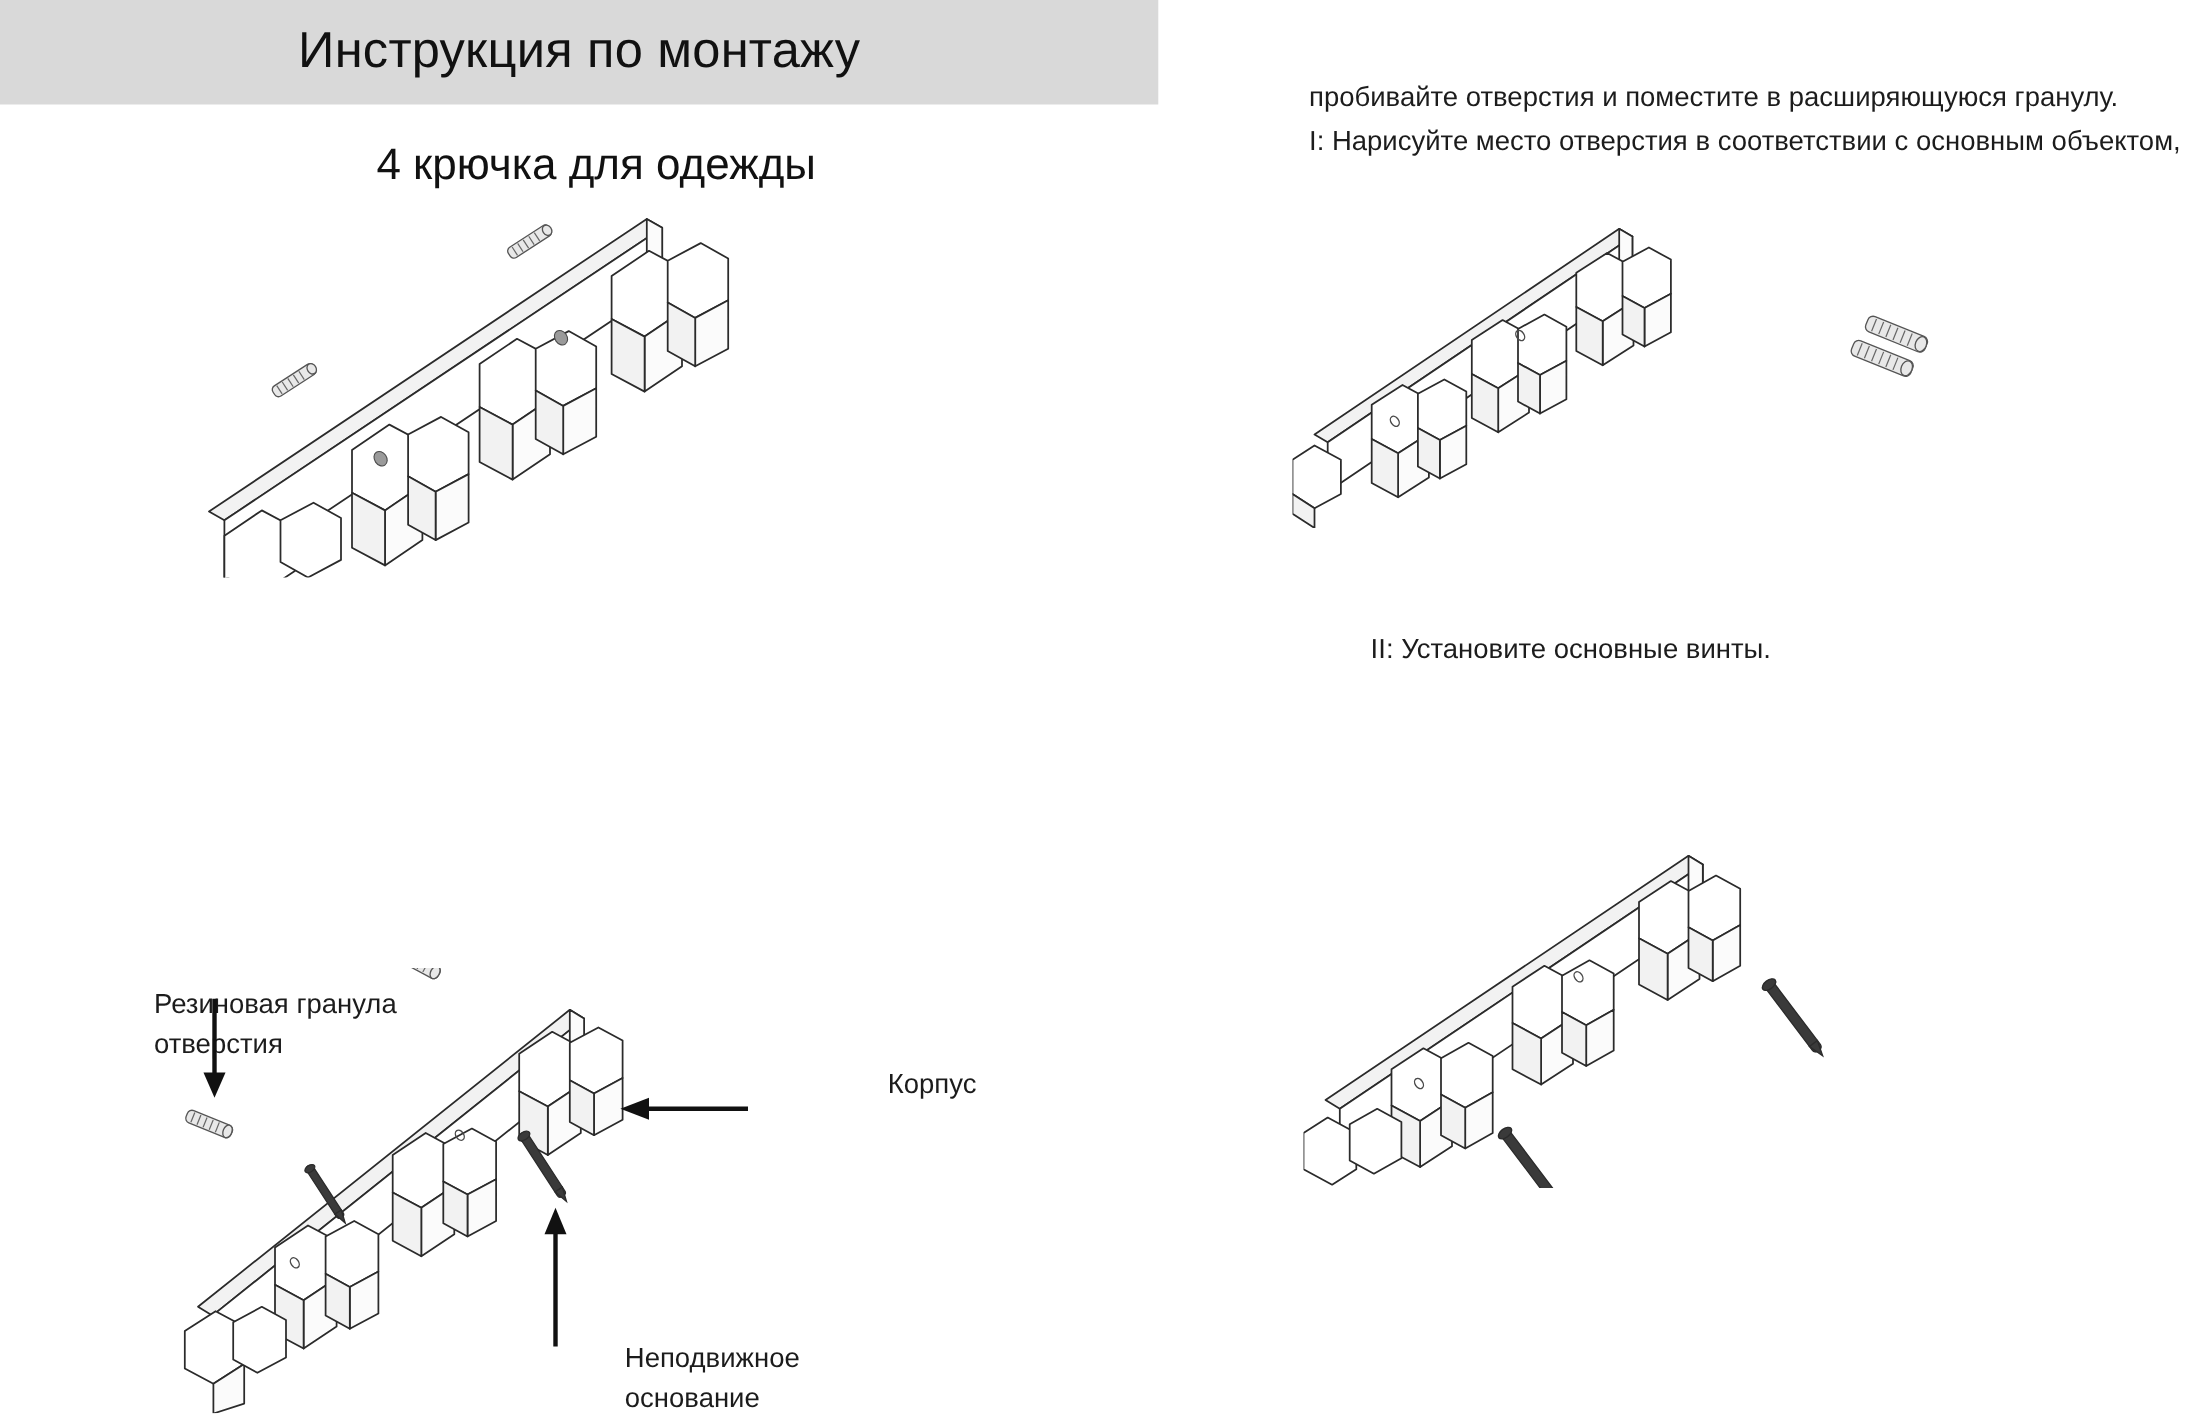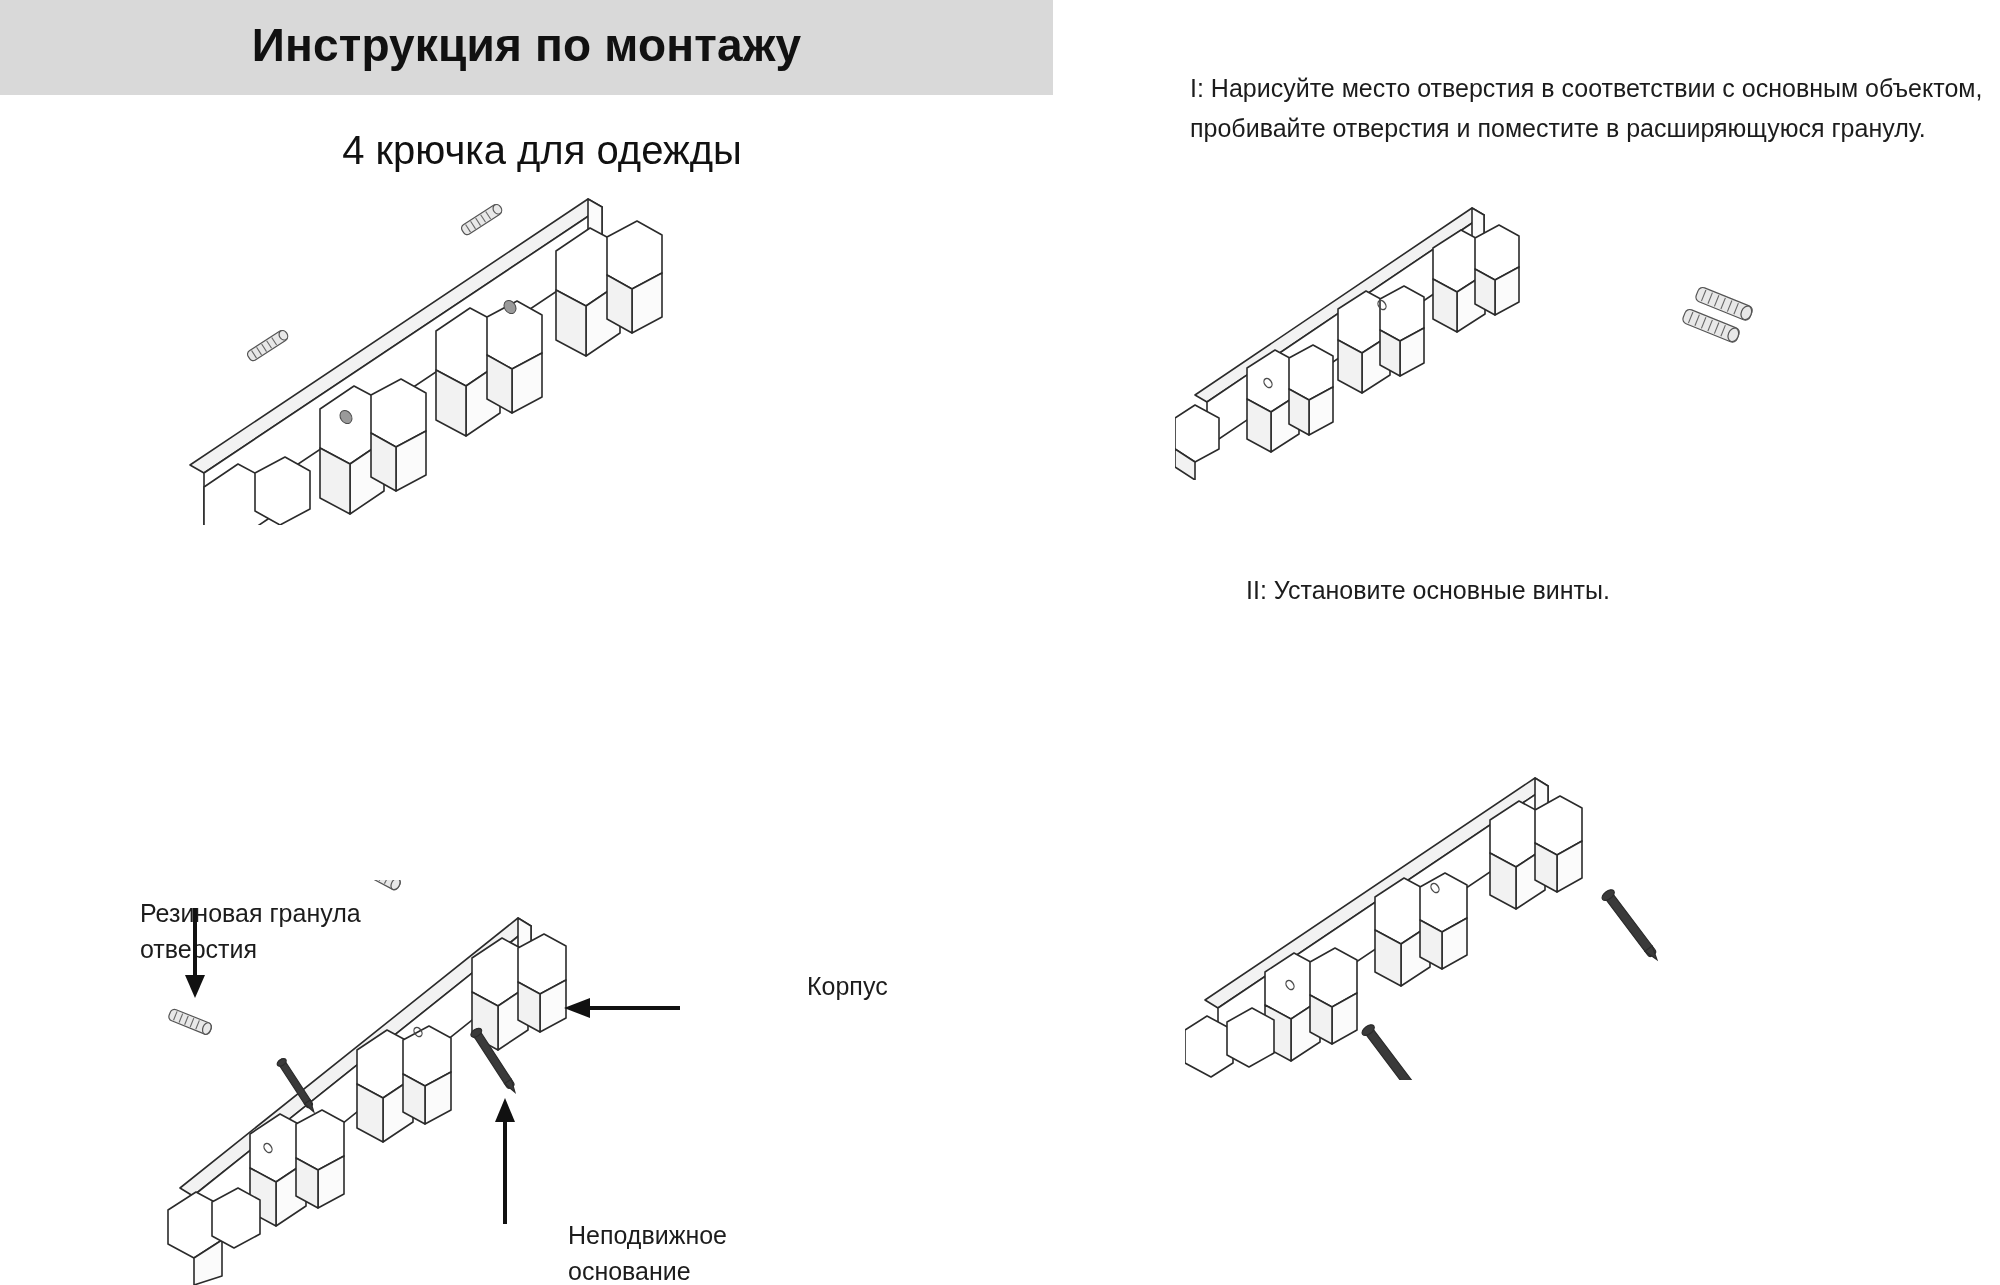--- a/index.html
+++ b/index.html
@@ -29,21 +29,21 @@
     height: 95px;
     background: #d9d9d9;
   }
   .header-title {
     position: absolute;
     left: 0;
     top: 18px;
     width: 1053px;
     text-align: center;
     font-size: 46px;
-    font-weight: 700;
+    font-weight: 400;
     letter-spacing: 0.2px;
     color: #111111;
     white-space: nowrap;
   }
   .subtitle {
     position: absolute;
     left: 0;
     top: 128px;
     width: 1060px;
     text-align: center;
@@ -166,22 +166,22 @@
       <line class="anchor-rib" x1="6" y1="1" x2="6" y2="10"></line>
       <line class="anchor-rib" x1="12" y1="1" x2="12" y2="10"></line>
       <line class="anchor-rib" x1="18" y1="1" x2="18" y2="10"></line>
       <line class="anchor-rib" x1="24" y1="1" x2="24" y2="10"></line>
       <line class="anchor-rib" x1="30" y1="1" x2="30" y2="10"></line>
       <ellipse class="anchor-body" cx="41" cy="5.5" rx="4" ry="5"></ellipse>
     </g>
   </svg>
 
   <div class="step-text" id="step1-text">
+    <div>пробивайте отверстия и поместите в расширяющуюся гранулу.</div>
     <div>I: Нарисуйте место отверстия в соответствии с основным объектом,</div>
-    <div>пробивайте отверстия и поместите в расширяющуюся гранулу.</div>
   </div>
 
   <svg class="illus" id="illus-step1" width="700" height="330" viewBox="0 0 700 330">
     <g>
       <polygon class="face-dark" points="20,245 297,58 309,65 32,252"></polygon>
       <polygon class="face-light" points="32,252 309,65 309,110 32,297"></polygon>
       <polygon class="face-mid" points="297,58 309,65 309,110 297,103"></polygon>
     </g>
 
     <g>

